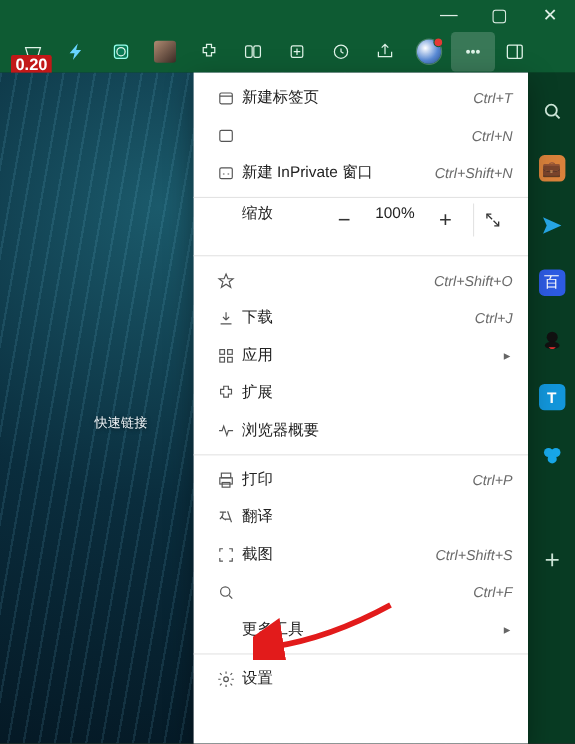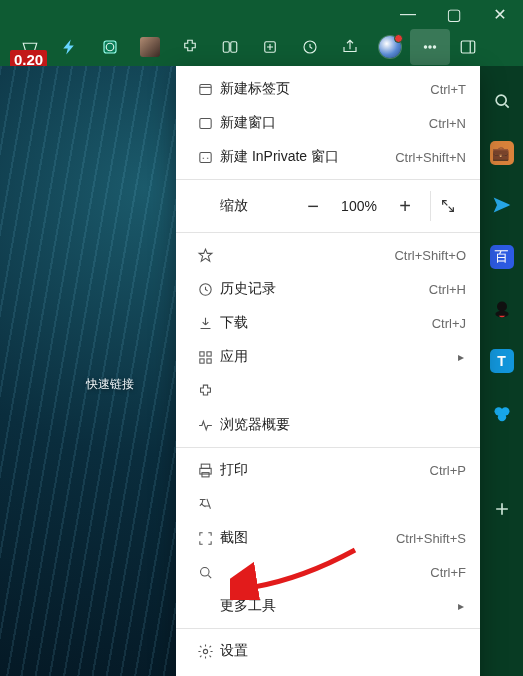--- a/index.html
+++ b/index.html
@@ -27,23 +27,23 @@
   .rail{position:absolute;top:66px;right:0;bottom:0;width:43px;background:#083b23;display:flex;flex-direction:column;align-items:center;padding-top:22px;gap:26px;}
   .rail .ritem{width:26px;height:26px;display:flex;align-items:center;justify-content:center;color:#dfeee6;}
   .rail .ritem svg{width:20px;height:20px;}
   .rsq{width:24px;height:24px;border-radius:5px;display:flex;align-items:center;justify-content:center;font-size:14px;color:#fff;}
   
   .menu{position:absolute;top:66px;left:176px;width:304px;background:#fff;box-shadow:0 8px 24px rgba(0,0,0,.35);padding:6px 0 10px;color:#222;font-size:14px;}
   .mrow{display:flex;align-items:center;height:34px;padding:0 14px 0 14px;cursor:default;}
   .micon{width:30px;display:flex;align-items:center;justify-content:center;color:#555;}
   .micon svg{width:17px;height:17px;stroke:#555;fill:none;stroke-width:1.5;}
   .mlabel{flex:1 1 auto;white-space:nowrap;overflow:hidden;}
-  .mshort{color:#6a6a6a;font-size:13px;margin-left:auto;}
+  .mshort{color:#6a6a6a;font-size:13px;margin-left:auto;font-style:italic;}
   .msep{height:1px;background:#e3e3e3;margin:5px 0;}
-  .zoomrow{display:flex;align-items:center;height:42px;padding:0 10px 0 14px;}
+  .zoomrow{display:flex;height:42px;padding:0 10px 0 14px;}
   .zoomrow .zlbl{width:74px;}
   .zbtn{width:38px;height:30px;display:flex;align-items:center;justify-content:center;color:#333;font-size:20px;}
   .zpct{width:54px;text-align:center;}
   .zfs{width:34px;height:30px;border-left:1px solid #e3e3e3;display:flex;align-items:center;justify-content:center;margin-left:6px;}
   .subarrow{color:#666;font-size:12px;margin-left:auto;margin-right:2px;}
   
   .arrow{position:absolute;pointer-events:none;}
 </style>
 </head>
 <body>
@@ -184,21 +184,20 @@
         </span>
       <span class="mlabel">新建标签页</span>
       <span class="mshort">Ctrl+T</span>
     </div>
     <div class="mrow">
       <span class="micon">
           <svg viewBox="0 0 24 24">
             <rect x="4" y="5" width="16" height="14" rx="2"></rect>
           </svg>
         </span>
-      <span class="mlabel">新建窗口</span>
       <span class="mshort">Ctrl+N</span>
     </div>
     <div class="mrow">
       <span class="micon">
           <svg viewBox="0 0 24 24">
             <rect x="4" y="5" width="16" height="14" rx="2"></rect>
             <path d="M8 13h2m4 0h2"></path>
           </svg>
         </span>
       <span class="mlabel">新建 InPrivate 窗口</span>
@@ -223,30 +222,20 @@
       <span class="micon">
           <svg viewBox="0 0 24 24">
             <path d="m12 3 2.5 6H21l-5 4 2 7-6-4-6 4 2-7-5-4h6.5z"></path>
           </svg>
         </span>
       <span class="mshort">Ctrl+Shift+O</span>
     </div>
     <div class="mrow">
       <span class="micon">
           <svg viewBox="0 0 24 24">
-            <circle cx="12" cy="12" r="8"></circle>
-            <path d="M12 8v4l3 2"></path>
-          </svg>
-        </span>
-      <span class="mlabel">历史记录</span>
-      <span class="mshort">Ctrl+H</span>
-    </div>
-    <div class="mrow">
-      <span class="micon">
-          <svg viewBox="0 0 24 24">
             <path d="M12 4v10m0 0 4-4m-4 4-4-4M5 19h14"></path>
           </svg>
         </span>
       <span class="mlabel">下载</span>
       <span class="mshort">Ctrl+J</span>
     </div>
     <div class="mrow">
       <span class="micon">
           <svg viewBox="0 0 24 24">
             <rect x="4" y="4" width="6" height="6"></rect>
@@ -257,20 +246,21 @@
         </span>
       <span class="mlabel">应用</span>
       <span class="subarrow">▸</span>
     </div>
     <div class="mrow">
       <span class="micon">
           <svg viewBox="0 0 24 24">
             <path d="M9 3h6v4h4v6h-4v4H9v-4H5V7h4z"></path>
           </svg>
         </span>
+      <span class="mlabel">扩展</span>
     </div>
     <div class="mrow">
       <span class="micon">
           <svg viewBox="0 0 24 24">
             <path d="M3 12h4l2-6 4 12 2-6h6"></path>
           </svg>
         </span>
       <span class="mlabel">浏览器概要</span>
     </div>
     <div class="msep"></div>
@@ -284,20 +274,21 @@
         </span>
       <span class="mlabel">打印</span>
       <span class="mshort">Ctrl+P</span>
     </div>
     <div class="mrow">
       <span class="micon">
           <svg viewBox="0 0 24 24">
             <path d="M4 5h8M8 5v2c0 4-4 7-4 7m2-4s2 4 6 5m2-11 5 14m-1-4h-7"></path>
           </svg>
         </span>
+      <span class="mlabel">翻译</span>
     </div>
     <div class="mrow">
       <span class="micon">
           <svg viewBox="0 0 24 24">
             <path d="M4 8V4h4M20 8V4h-4M4 16v4h4M20 16v4h-4"></path>
           </svg>
         </span>
       <span class="mlabel">截图</span>
       <span class="mshort">Ctrl+Shift+S</span>
     </div>

